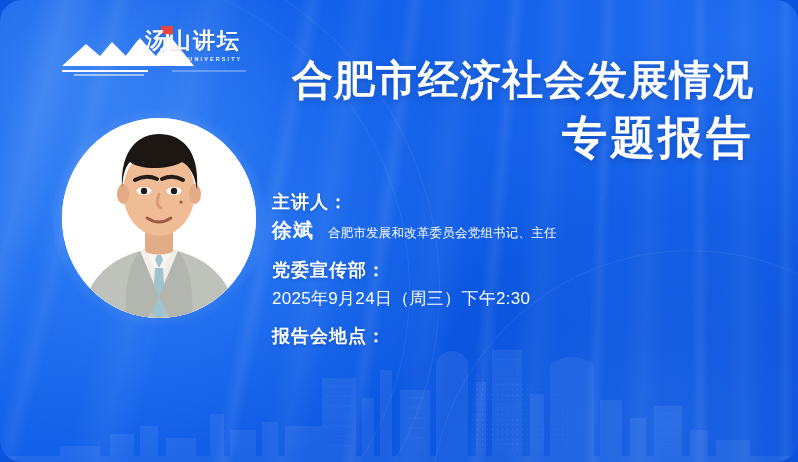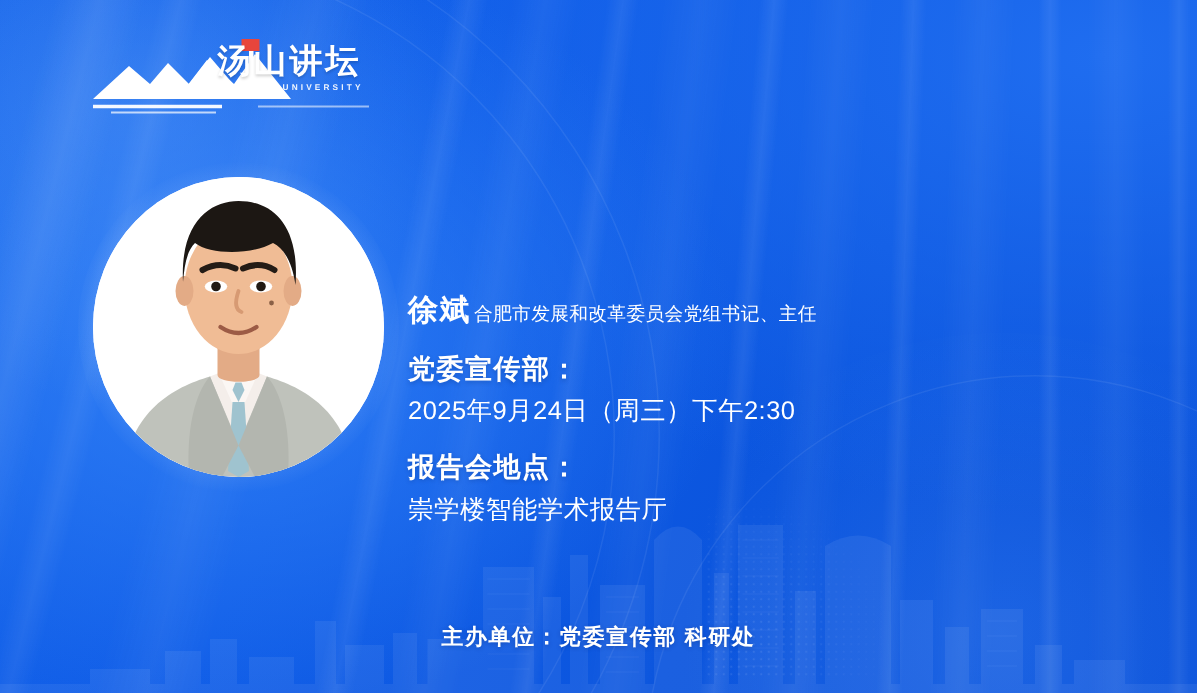--- a/index.html
+++ b/index.html
@@ -10,20 +10,21 @@
   }
 
   #poster {
     position:relative;
     width:798px; height:462px;
     overflow:hidden;
     background:
       radial-gradient(ellipse 70% 90% at 18% 48%, #2f7ef5 0%, rgba(47,126,245,0) 62%),
       radial-gradient(ellipse 120% 120% at 92% 8%, #1f6df0 0%, rgba(31,109,240,0) 55%),
       linear-gradient(118deg, #1765ea 0%, #0f5ce7 35%, #0b55de 65%, #0a51da 100%);
+    border-radius: 22px;
   }
 
   
   .waves {
     position:absolute; inset:0;
     pointer-events:none;
   }
   .wave-band {
     position:absolute;
     top:-40%; height:180%;
@@ -119,21 +120,21 @@
   
   .details {
     position:absolute; left:272px; top:190px;
     width:420px;
   }
   .d-label {
     font-size:18px; font-weight:bold; color:#ffffff;
     letter-spacing:1px; line-height:1.35;
     text-shadow:0 1px 3px rgba(0,30,90,.25);
   }
-  .d-row { display:flex; align-items:baseline; gap:2px; margin-top:3px;text-align:right; }
+  .d-row { display:flex; align-items:baseline; gap:14px; margin-top:3px;text-align:right; }
   .d-name {
     font-size:20px; font-weight:bold; color:#ffffff; letter-spacing:1px;
   }
   .d-title {
     font-size:12.5px; font-weight:normal; color:#ffffff; letter-spacing:.2px;
   }
   .d-value {
     font-size:17px; color:#ffffff; letter-spacing:.3px; margin-top:4px;
   }
   .gap { height:14px; }
@@ -266,35 +267,36 @@
 
         <path d="M97 76 q-4 12 2 14" stroke="#d79a73" stroke-width="2.6" fill="none" stroke-linecap="round"></path>
 
         <path d="M85 100 q12 8 24 0" stroke="#9c5b45" stroke-width="2.8" fill="none" stroke-linecap="round"></path>
 
         <circle cx="119" cy="84" r="1.6" fill="#8a6046"></circle>
       </svg>
     </div>
   </div>
 
+  <div class="headline">
+    <div class="l1">合肥市经济社会发展情况</div>
+    <div class="l2">专题报告</div>
+  </div>
 
   <div class="details">
+    <div class="d-label">主讲人：</div>
     <div class="d-row">
       <span class="d-name">徐斌</span>
       <span class="d-title">合肥市发展和改革委员会党组书记、主任</span>
     </div>
 
     <div class="gap"></div>
 
     <div class="d-label">党委宣传部：</div>
     <div class="d-value">2025年9月24日（周三）下午2:30</div>
 
     <div class="gap"></div>
 
     <div class="d-label">报告会地点：</div>
-    <div class="d-value">崇学楼智能学术报告厅</div>
-  </div>
-
-  <div class="footer">
-    <span>主办单位：党委宣传部  科研处</span>
-  </div>
+  </div>
+
 
 </div>
 
 </body></html>

